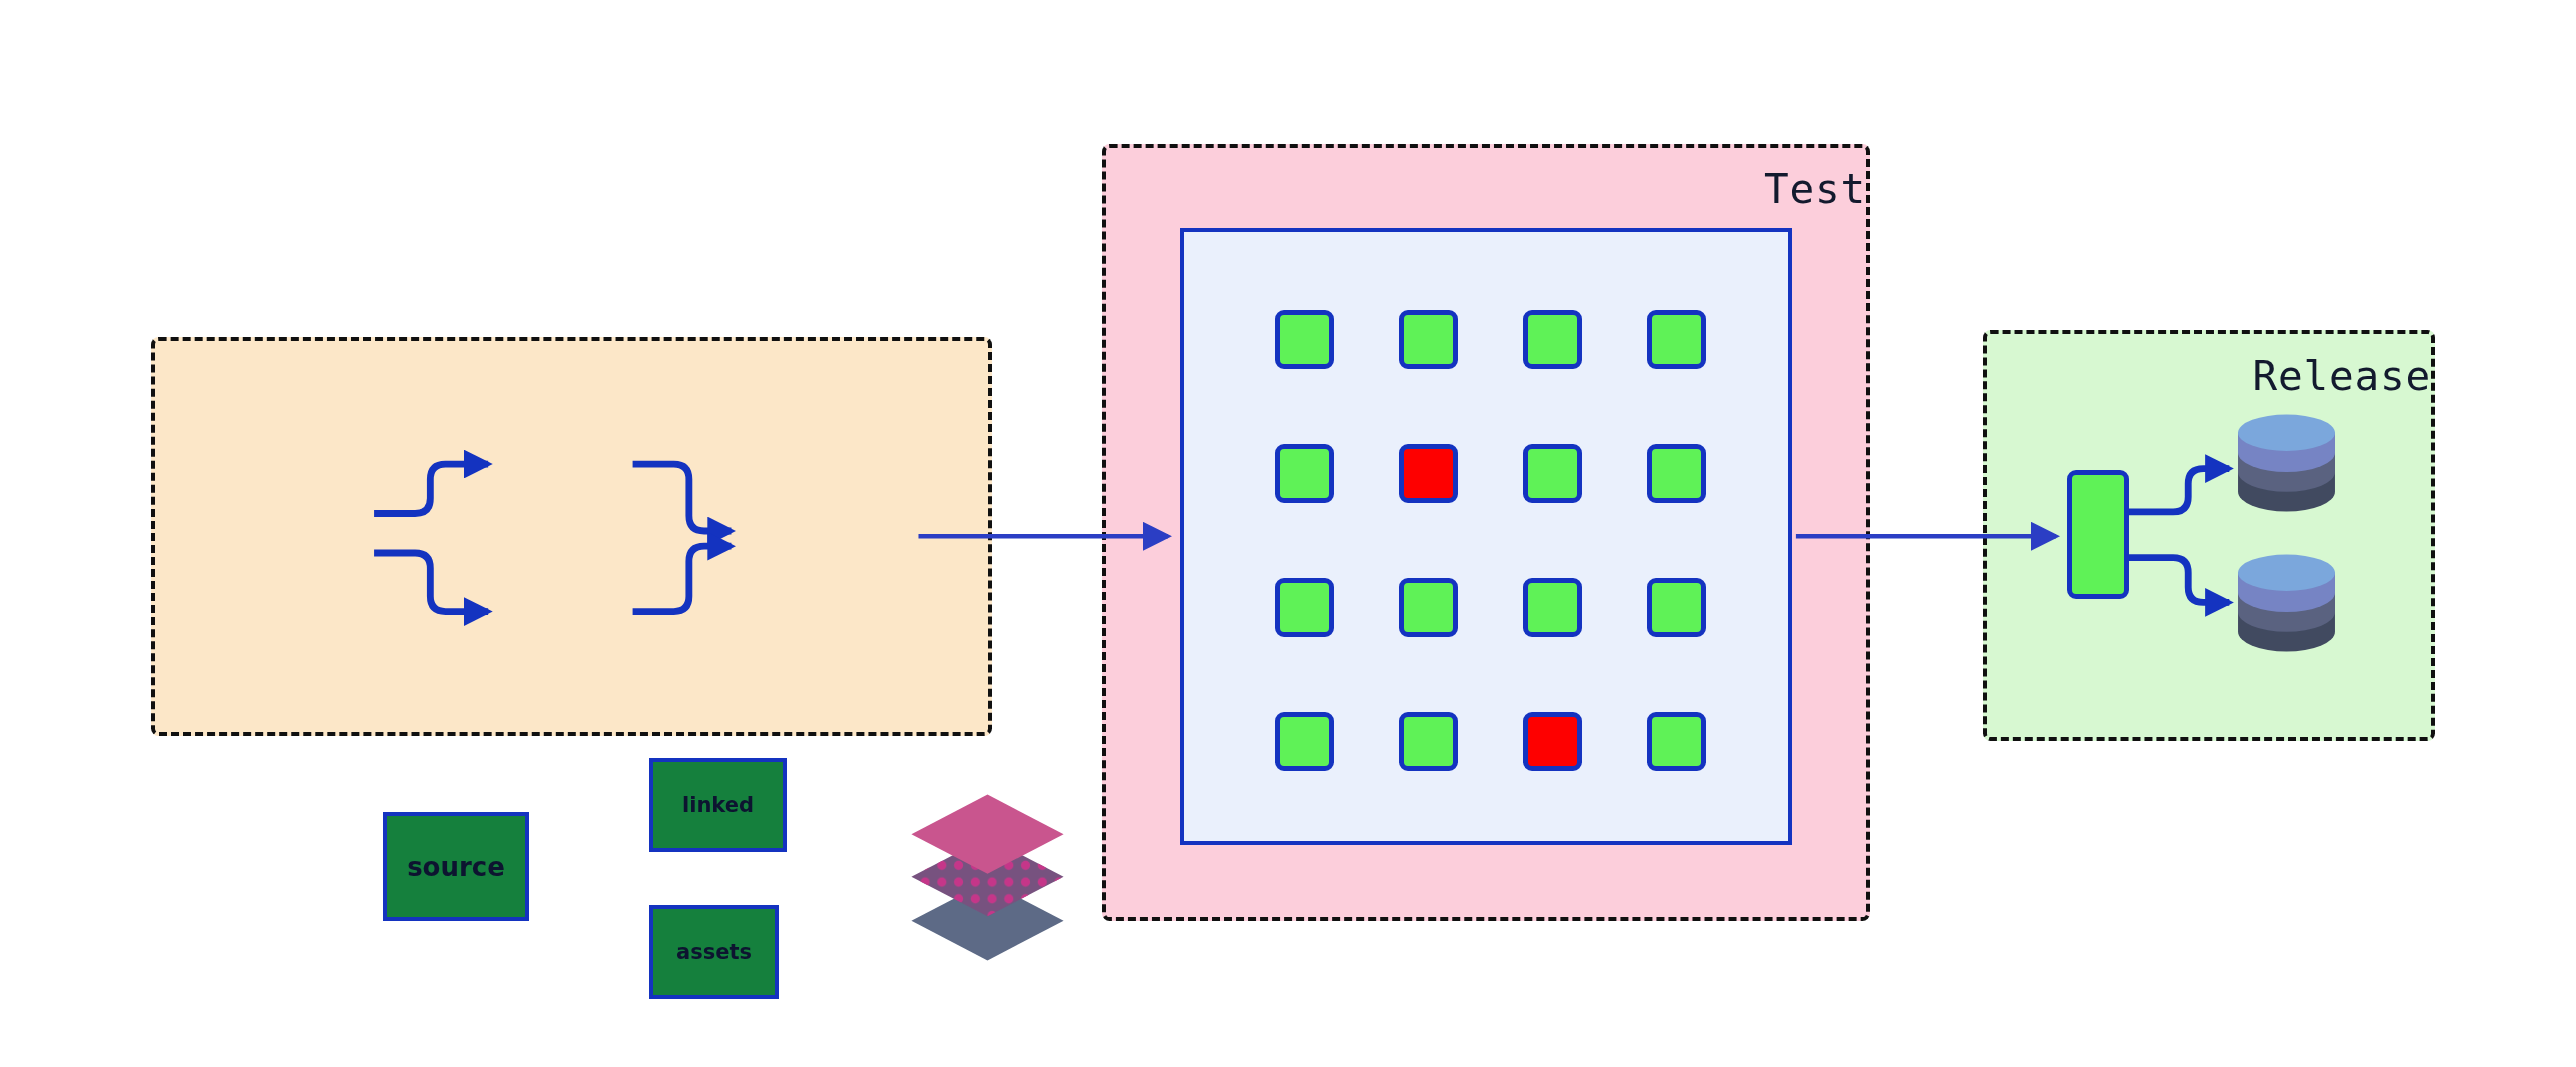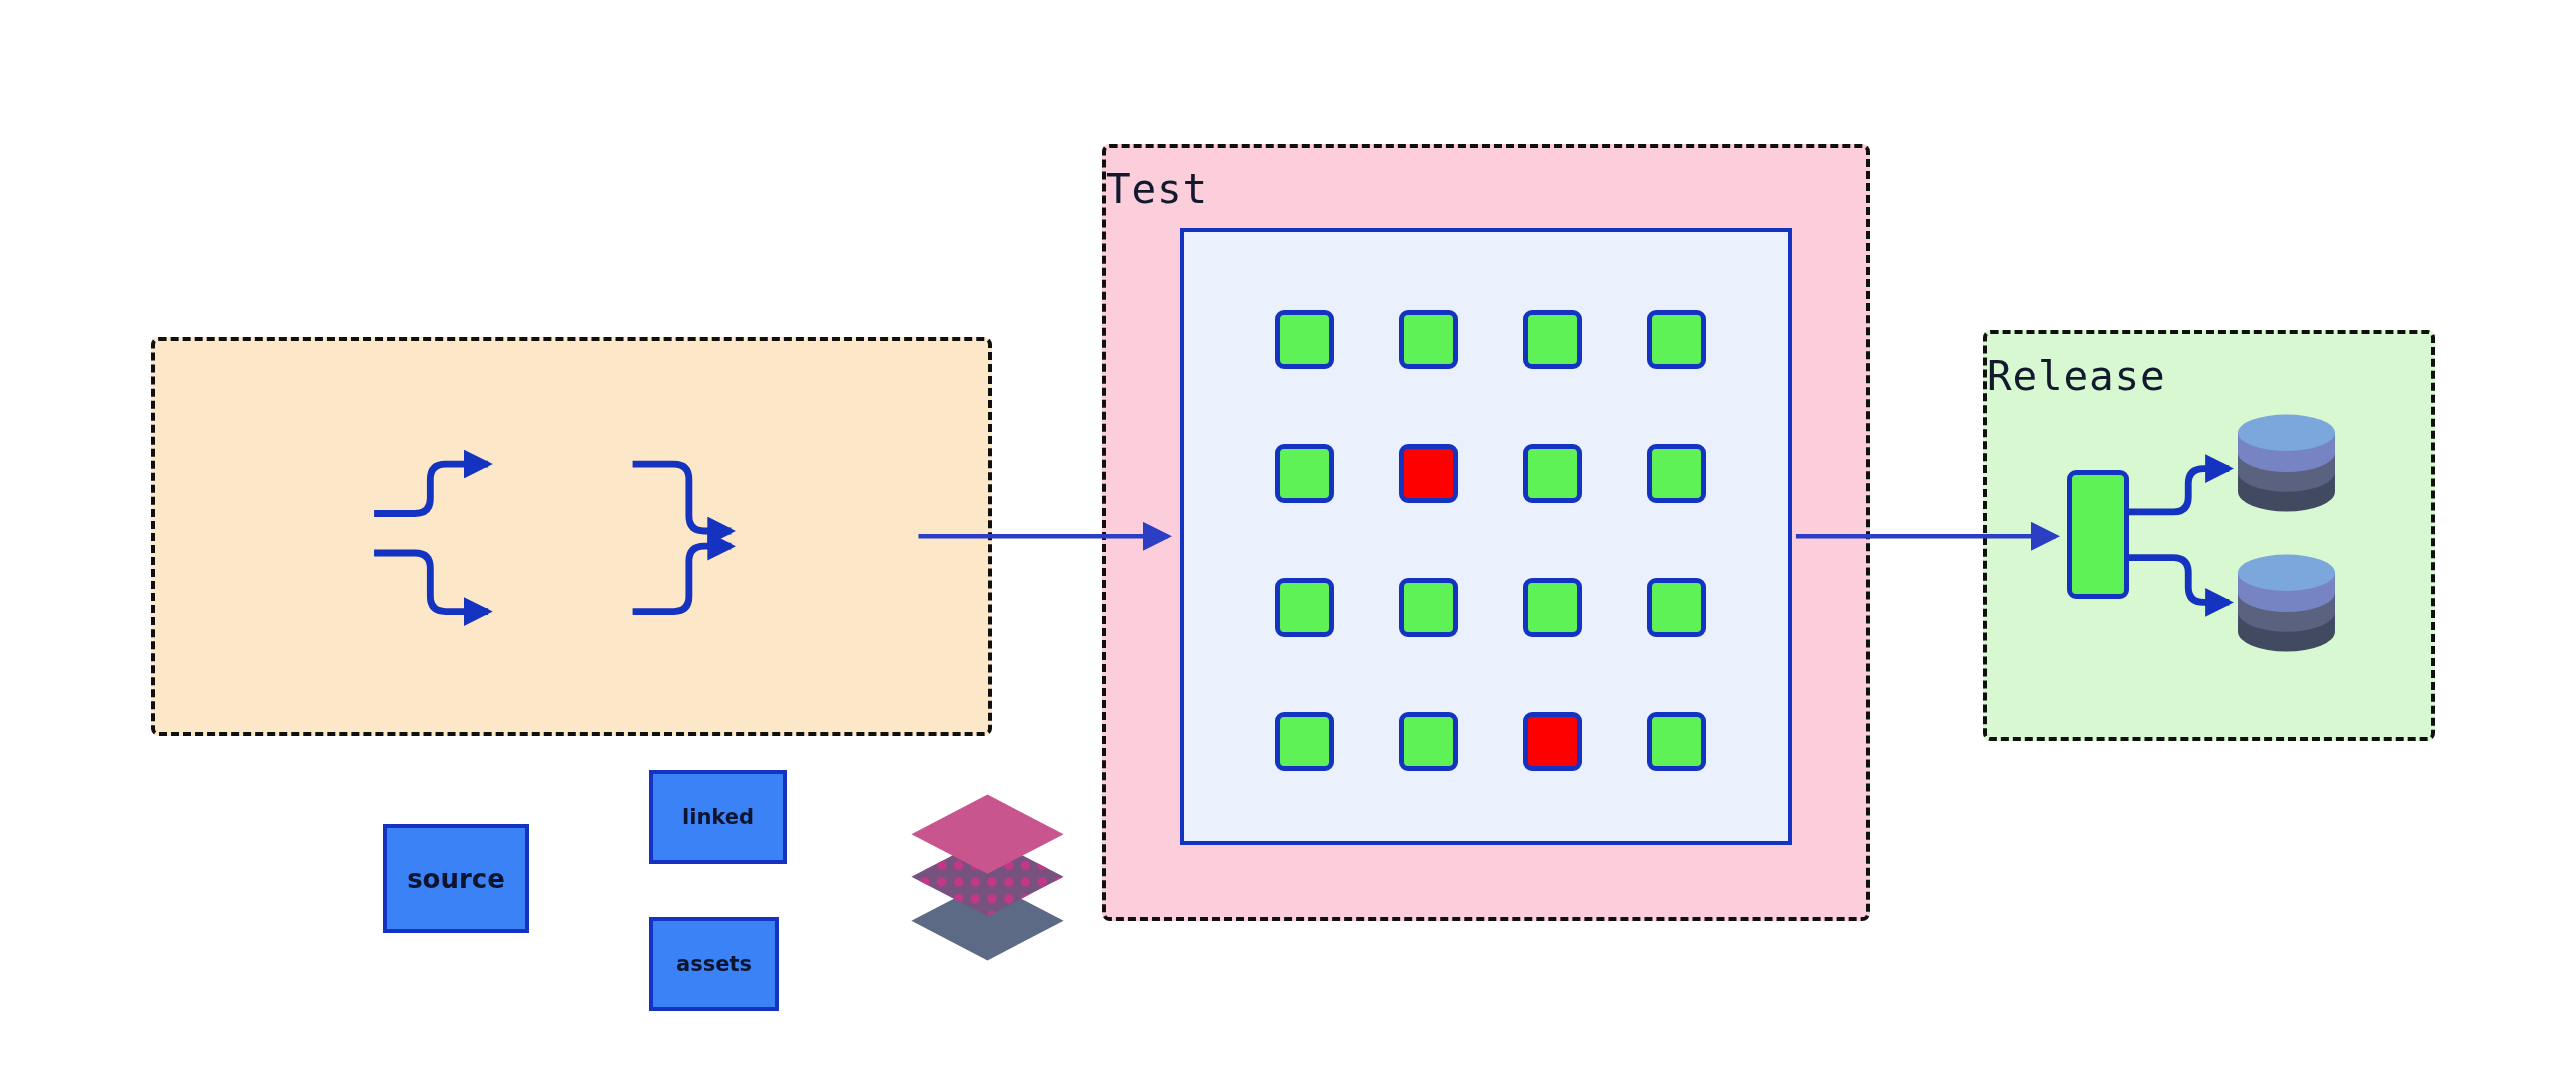--- a/index.html
+++ b/index.html
@@ -26,21 +26,21 @@
   .panel {
     position: absolute;
     border: 4.6px dashed #101010;
     border-radius: 7.6px;
     box-sizing: border-box;
   }
   .panel-title {
     position: absolute;
     left: 0;
     right: 0;
-    text-align: left;
+    text-align: right;
     font-family: "DejaVu Sans Mono", monospace;
     color: #131a2e;
     font-weight: 400;
     letter-spacing: 0.8px;
     white-space: nowrap;
   }
 
   
   #panel-build {
     left: 151px;
@@ -77,30 +77,29 @@
     padding-left: 47px;
   }
   #panel-release .panel-title {
     top: 18px;
     font-size: 41px;
   }
 
   
   .node-box {
     position: absolute;
-    background: #3b82f6;
+    background: #15803d;
     border: 4.6px solid #1433c0;
     box-sizing: border-box;
     display: flex;
     align-items: center;
     justify-content: center;
     color: #0d1430;
     font-weight: bold;
     font-family: "DejaVu Sans", sans-serif;
-    margin-top: 12px;
   }
   #node-source {
     left: 228px;
     top: 471px;
     width: 146px;
     height: 109px;
     font-size: 26px;
   }
   #node-linked {
     left: 494px;

